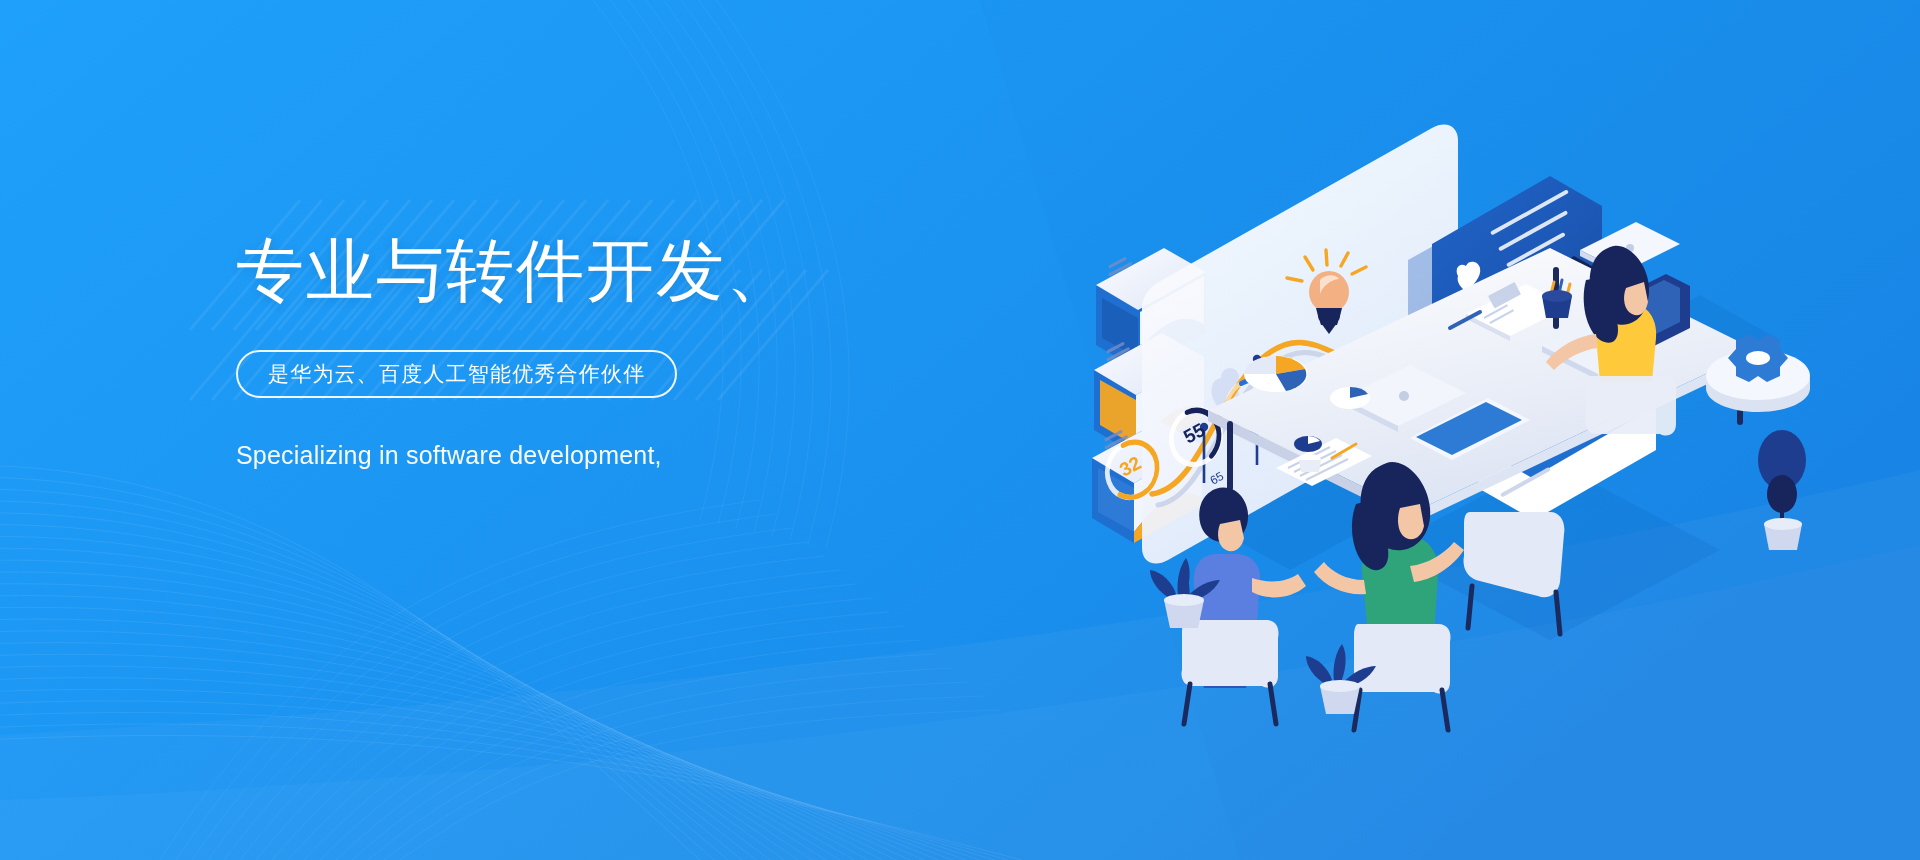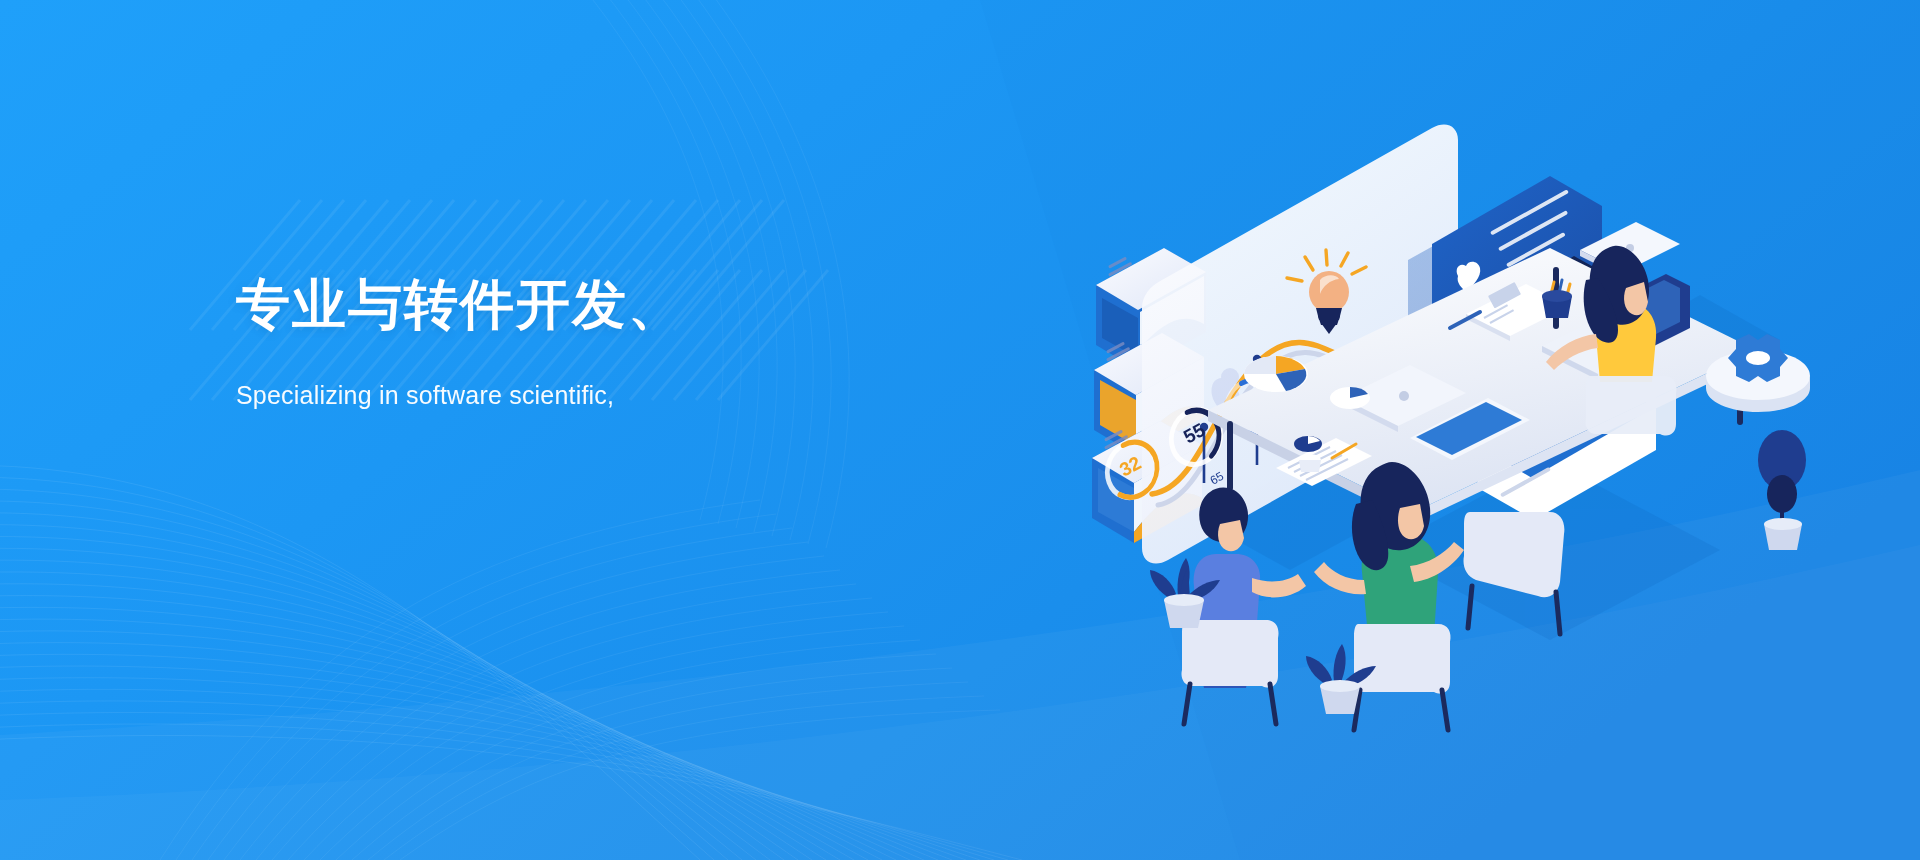--- a/index.html
+++ b/index.html
@@ -22,26 +22,25 @@
 
   
   .copy {
     position:absolute;
     left:236px; top:228px;
     width:950px;
     z-index:8;
   }
   .headline {
     color:#ffffff;
-    font-size:54px;
-    font-weight:bold;
+    font-size:68px;
+    font-weight:normal;
     line-height:1.26;
     letter-spacing:2px;
     text-shadow:0 2px 10px rgba(10,70,130,.18);
-    margin-top:42px;
   }
   .headline .hl-line { display:block; white-space:nowrap; }
 
   .pill {
     margin-top:36px;
     display:inline-flex;
     align-items:center;
     justify-content:center;
     height:48px;
     padding:0 30px;
@@ -214,23 +213,24 @@
       <path d="M980,0 L1920,0 L1920,860 L1240,860 Z" fill="#0d6fd0" fill-opacity="0.045"></path>
     </g>
   </svg>
 
   <div class="copy">
 
     <h1 class="headline">
       <span class="hl-line">专业与转件开发、</span>
     </h1>
 
+    <div class="pill">是华为云、百度人工智能优秀合作伙伴</div>
 
     <div class="subtitle">
-      <span class="sub-line">Specializing in software scientific,</span>
+      <span class="sub-line">Specializing in software development,</span>
     </div>
 
   </div>
 
   <div class="illus">
     <svg viewBox="0 0 760 680">
       <defs>
         <linearGradient id="panelG" x1="0" y1="0" x2="0.5" y2="1">
           <stop offset="0" stop-color="#ffffff"></stop>
           <stop offset="1" stop-color="#e9eefb"></stop>

